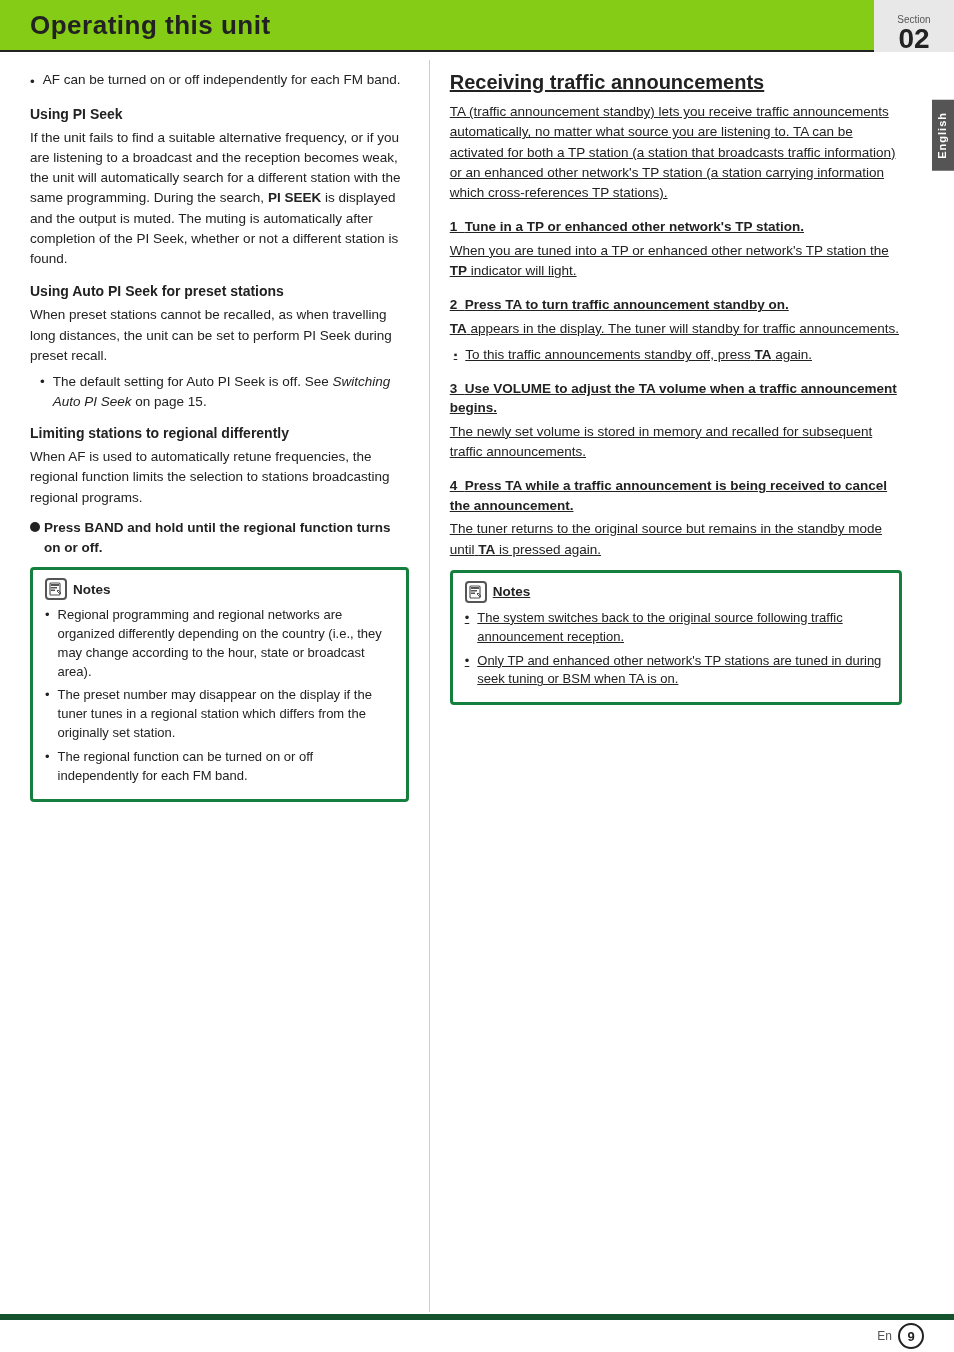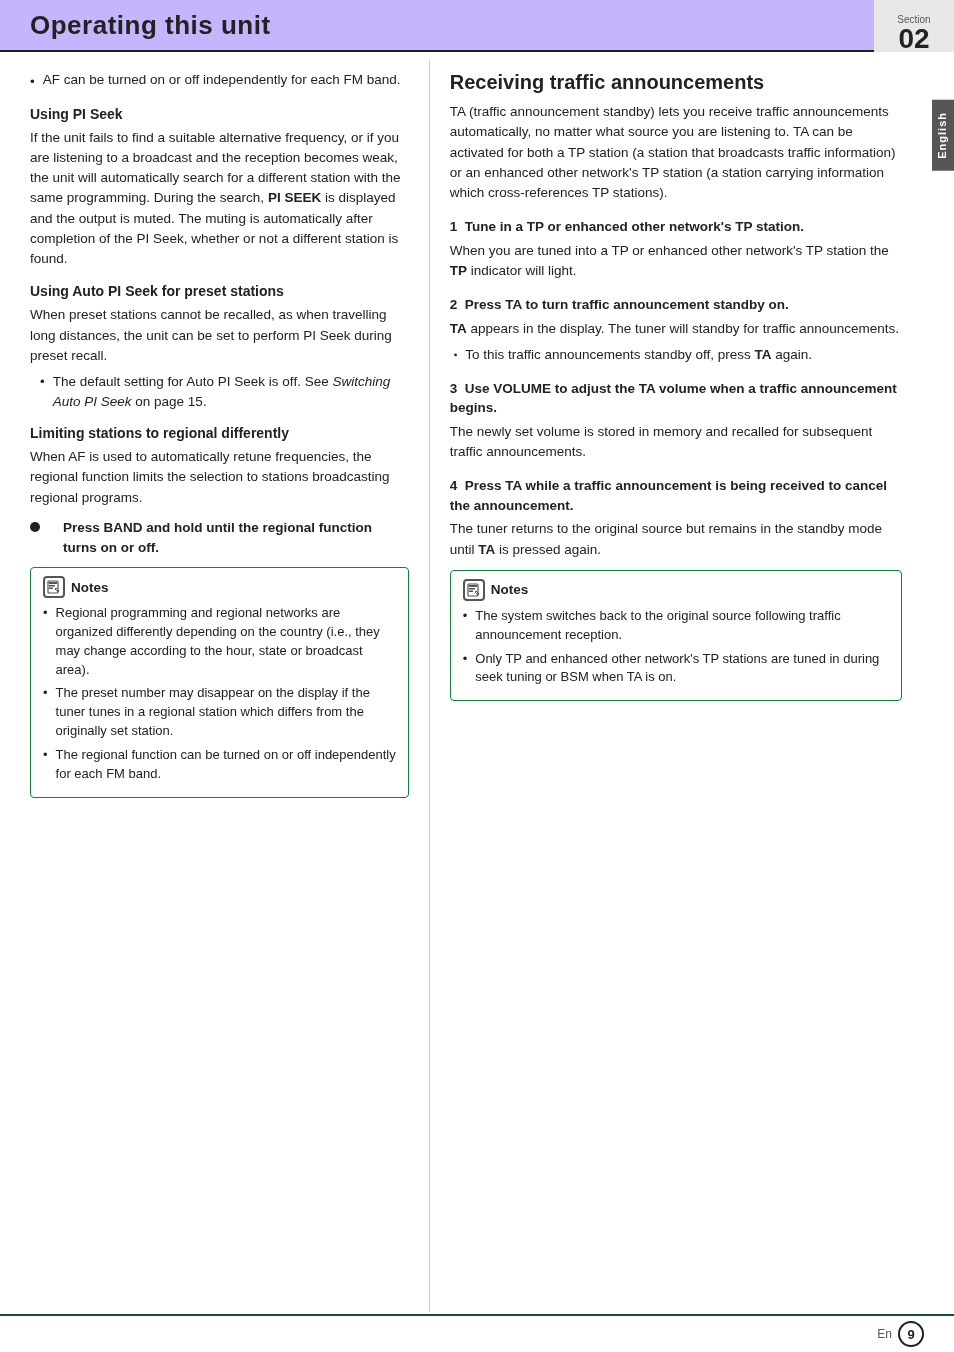--- a/index.html
+++ b/index.html
@@ -14,21 +14,21 @@
       position: relative;
     }
 
     
     .header-bar {
       position: absolute;
       top: 0;
       left: 0;
       right: 0;
       height: 52px;
-      background: #c4b5fd;
+      background: #84cc16;
       border-bottom: 2px solid #222;
       display: flex;
       align-items: center;
     }
 
     .header-title {
       font-size: 26px;
       font-weight: 900;
       margin-left: 30px;
       letter-spacing: 0.5px;
@@ -94,20 +94,21 @@
 
     .left-col {
       width: 46%;
       padding: 10px 20px 10px 30px;
     }
 
     .right-col {
       width: 54%;
       padding: 10px 30px 10px 20px;
       border-left: 1px solid #ccc;
+      text-decoration: underline;
     }
 
     
     .bullet-item {
       display: flex;
       gap: 8px;
       margin-bottom: 12px;
       line-height: 1.45;
     }
     .bullet-dot {
@@ -138,42 +139,42 @@
       line-height: 1.45;
       font-size: 13.5px;
     }
     .small-bullet .bullet-sym {
       flex-shrink: 0;
     }
 
     
     .bold-bullet {
       display: flex;
-      gap: 23px;
+      gap: 4px;
       margin-top: 10px;
       margin-bottom: 8px;
       line-height: 1.45;
     }
     .bold-bullet .circle {
       flex-shrink: 0;
       width: 10px;
       height: 10px;
       background: #222;
       border-radius: 50%;
       margin-top: 4px;
     }
     .bold-bullet .text {
       font-weight: 900;
       font-size: 13.5px;
       line-height: 1.45;
     }
 
     
     .notes-box {
-      border: 1px solid #15803d;
+      border: 3px solid #15803d;
       border-radius: 4px;
       padding: 8px 12px;
       margin-top: 10px;
       margin-bottom: 10px;
       background: #fff;
     }
     .notes-title {
       font-weight: 700;
       font-size: 13.5px;
       margin-bottom: 6px;
@@ -238,21 +239,21 @@
       line-height: 1.2;
     }
 
     
     .footer {
       position: absolute;
       bottom: 0;
       left: 0;
       right: 0;
       height: 38px;
-      border-top: 2px solid #14532d;
+      border-top: 6px solid #14532d;
       display: flex;
       align-items: center;
       justify-content: flex-end;
       padding-right: 30px;
     }
     .page-num-circle {
       width: 26px;
       height: 26px;
       border: 2px solid #222;
       border-radius: 50%;

